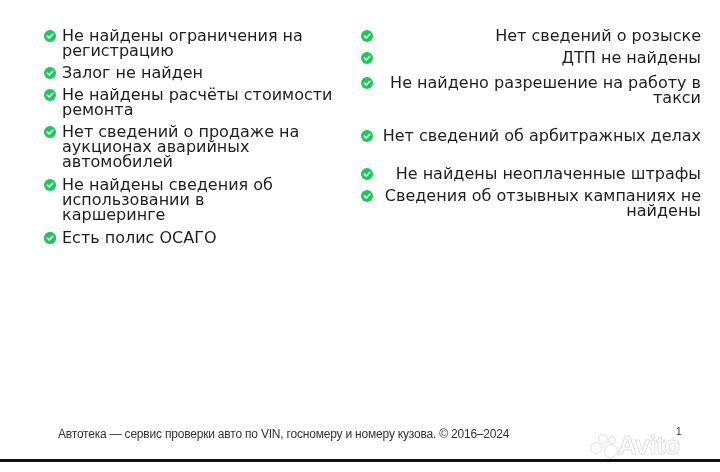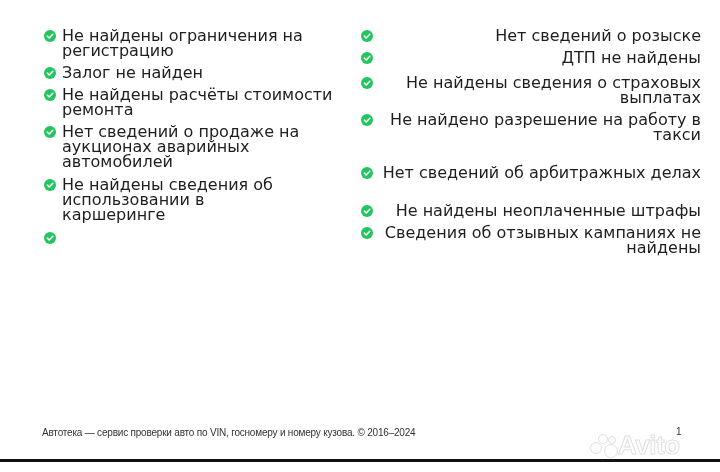--- a/index.html
+++ b/index.html
@@ -44,24 +44,24 @@
       left: 0;
       top: 2px;
       width: 12px;
       height: 12px;
       border-radius: 50%;
       background: #22c55e;
     }
     .check svg { position: absolute; left: 0; top: 0; }
     .footer-text {
       position: absolute;
-      left: 42px;
+      left: 58px;
       top: 427px;
       font-family: "Liberation Sans", sans-serif;
-      font-size: 10px;
+      font-size: 12px;
       color: #333;
       letter-spacing: -0.2px;
     }
     .page-num {
       position: absolute;
       left: 676px;
       top: 426px;
       font-family: "Liberation Sans", sans-serif;
       font-size: 10px;
       color: #333;
@@ -146,46 +146,46 @@
         </span>
       <span>Не найдены сведения об использовании в каршеринге</span>
     </div>
     <div class="item" style="margin-bottom:7px">
       <span class="check">
           <svg width="12" height="12" viewBox="0 0 12 12">
             <path d="M3.3 6.2 L5.2 8 L8.8 4.3" stroke="#fff" stroke-width="1.6" fill="none" stroke-linecap="round" stroke-linejoin="round"></path>
           </svg>
         </span>
     </div>
+    <div class="item">
+      <span class="check">
+          <svg width="12" height="12" viewBox="0 0 12 12">
+            <path d="M3.3 6.2 L5.2 8 L8.8 4.3" stroke="#fff" stroke-width="1.6" fill="none" stroke-linecap="round" stroke-linejoin="round"></path>
+          </svg>
+        </span>
+      <span>Есть полис ОСАГО</span>
+    </div>
   </div>
 
   <div class="col right">
     <div class="item" style="margin-bottom:7px">
       <span class="check">
           <svg width="12" height="12" viewBox="0 0 12 12">
             <path d="M3.3 6.2 L5.2 8 L8.8 4.3" stroke="#fff" stroke-width="1.6" fill="none" stroke-linecap="round" stroke-linejoin="round"></path>
           </svg>
         </span>
       <span>Нет сведений о розыске</span>
     </div>
     <div class="item" style="margin-bottom:10px">
       <span class="check">
           <svg width="12" height="12" viewBox="0 0 12 12">
             <path d="M3.3 6.2 L5.2 8 L8.8 4.3" stroke="#fff" stroke-width="1.6" fill="none" stroke-linecap="round" stroke-linejoin="round"></path>
           </svg>
         </span>
       <span>ДТП не найдены</span>
-    </div>
-    <div class="item" style="margin-bottom:7px">
-      <span class="check">
-          <svg width="12" height="12" viewBox="0 0 12 12">
-            <path d="M3.3 6.2 L5.2 8 L8.8 4.3" stroke="#fff" stroke-width="1.6" fill="none" stroke-linecap="round" stroke-linejoin="round"></path>
-          </svg>
-        </span>
-      <span>Не найдены сведения о страховых выплатах</span>
     </div>
     <div class="item" style="margin-bottom:23px">
       <span class="check">
           <svg width="12" height="12" viewBox="0 0 12 12">
             <path d="M3.3 6.2 L5.2 8 L8.8 4.3" stroke="#fff" stroke-width="1.6" fill="none" stroke-linecap="round" stroke-linejoin="round"></path>
           </svg>
         </span>
       <span>Не найдено разрешение на работу в такси</span>
     </div>
     <div class="item" style="margin-bottom:23px">

